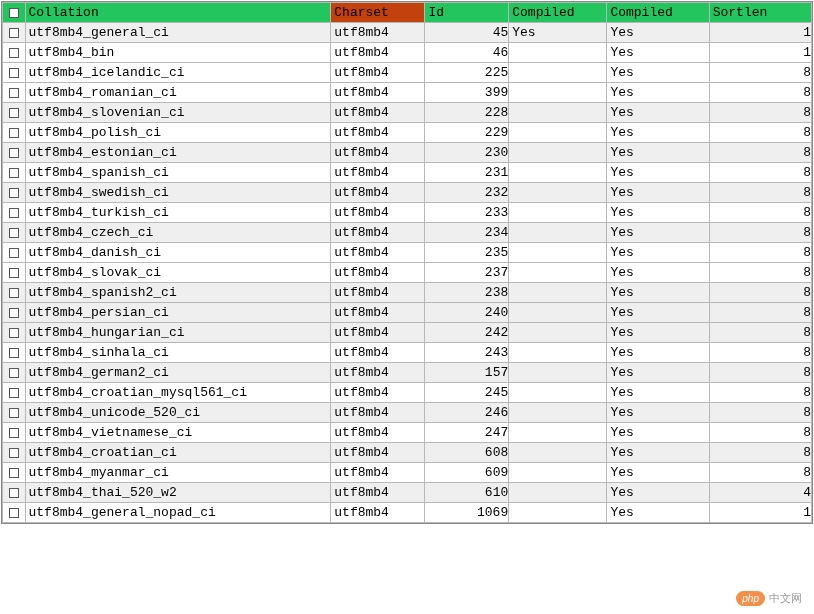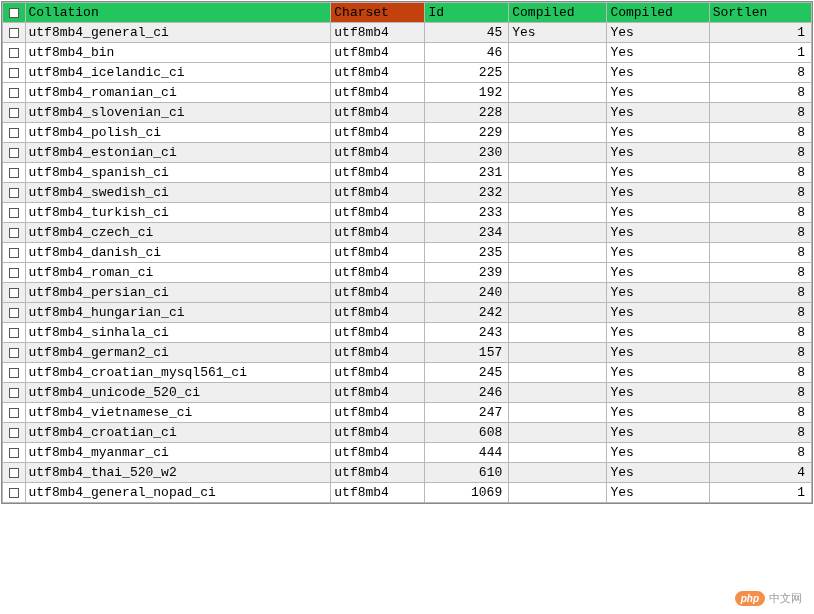--- a/index.html
+++ b/index.html
@@ -31,21 +31,21 @@
     }
     th {
       background: #22c55e;
       font-weight: normal;
     }
     th.sorted {
       background: #c2410c;
     }
     tr.odd td { background: #efefef; }
     tr.even td { background: #ffffff; }
-    td.num { text-align: right; padding-right: 6px; }
+    td.num { text-align: right; padding-right: 0; }
     .col-check { width: 22px; }
     .col-collation { width: 299px; }
     .col-charset { width: 92px; }
     .col-id { width: 82px; }
     .col-default { width: 96px; }
     .col-compiled { width: 100px; }
     .col-sortlen { width: 100px; }
     .checkbox {
       display: inline-block;
       width: 10px; height: 10px;
@@ -62,21 +62,21 @@
       display: flex;
       align-items: center;
       gap: 4px;
       color: #888;
       font-size: 11px;
       opacity: 0.85;
     }
     .watermark .badge {
       background: #f27c2a;
       color: #fff;
-      font-weight: bold;
+      font-weight: normal;
       font-style: italic;
       border-radius: 10px;
       padding: 2px 6px;
       font-size: 10px;
     }
   </style>
 </head>
 <body>
 
 <div class="table-wrap">
@@ -126,21 +126,21 @@
           <td>utf8mb4</td>
           <td class="num">225</td>
           <td></td>
           <td>Yes</td>
           <td class="num">8</td>
         </tr>
         <tr class="even">
           <td class="check-cell"><span class="checkbox"></span></td>
           <td>utf8mb4_romanian_ci</td>
           <td>utf8mb4</td>
-          <td class="num">192</td>
+          <td class="num">399</td>
           <td></td>
           <td>Yes</td>
           <td class="num">8</td>
         </tr>
         <tr class="odd">
           <td class="check-cell"><span class="checkbox"></span></td>
           <td>utf8mb4_slovenian_ci</td>
           <td>utf8mb4</td>
           <td class="num">228</td>
           <td></td>
@@ -205,23 +205,32 @@
           <td class="check-cell"><span class="checkbox"></span></td>
           <td>utf8mb4_danish_ci</td>
           <td>utf8mb4</td>
           <td class="num">235</td>
           <td></td>
           <td>Yes</td>
           <td class="num">8</td>
         </tr>
         <tr class="even">
           <td class="check-cell"><span class="checkbox"></span></td>
-          <td>utf8mb4_roman_ci</td>
-          <td>utf8mb4</td>
-          <td class="num">239</td>
+          <td>utf8mb4_slovak_ci</td>
+          <td>utf8mb4</td>
+          <td class="num">237</td>
+          <td></td>
+          <td>Yes</td>
+          <td class="num">8</td>
+        </tr>
+        <tr class="odd">
+          <td class="check-cell"><span class="checkbox"></span></td>
+          <td>utf8mb4_spanish2_ci</td>
+          <td>utf8mb4</td>
+          <td class="num">238</td>
           <td></td>
           <td>Yes</td>
           <td class="num">8</td>
         </tr>
         <tr class="odd">
           <td class="check-cell"><span class="checkbox"></span></td>
           <td>utf8mb4_persian_ci</td>
           <td>utf8mb4</td>
           <td class="num">240</td>
           <td></td>
@@ -288,21 +297,21 @@
           <td>utf8mb4</td>
           <td class="num">608</td>
           <td></td>
           <td>Yes</td>
           <td class="num">8</td>
         </tr>
         <tr class="even">
           <td class="check-cell"><span class="checkbox"></span></td>
           <td>utf8mb4_myanmar_ci</td>
           <td>utf8mb4</td>
-          <td class="num">444</td>
+          <td class="num">609</td>
           <td></td>
           <td>Yes</td>
           <td class="num">8</td>
         </tr>
         <tr class="odd">
           <td class="check-cell"><span class="checkbox"></span></td>
           <td>utf8mb4_thai_520_w2</td>
           <td>utf8mb4</td>
           <td class="num">610</td>
           <td></td>

